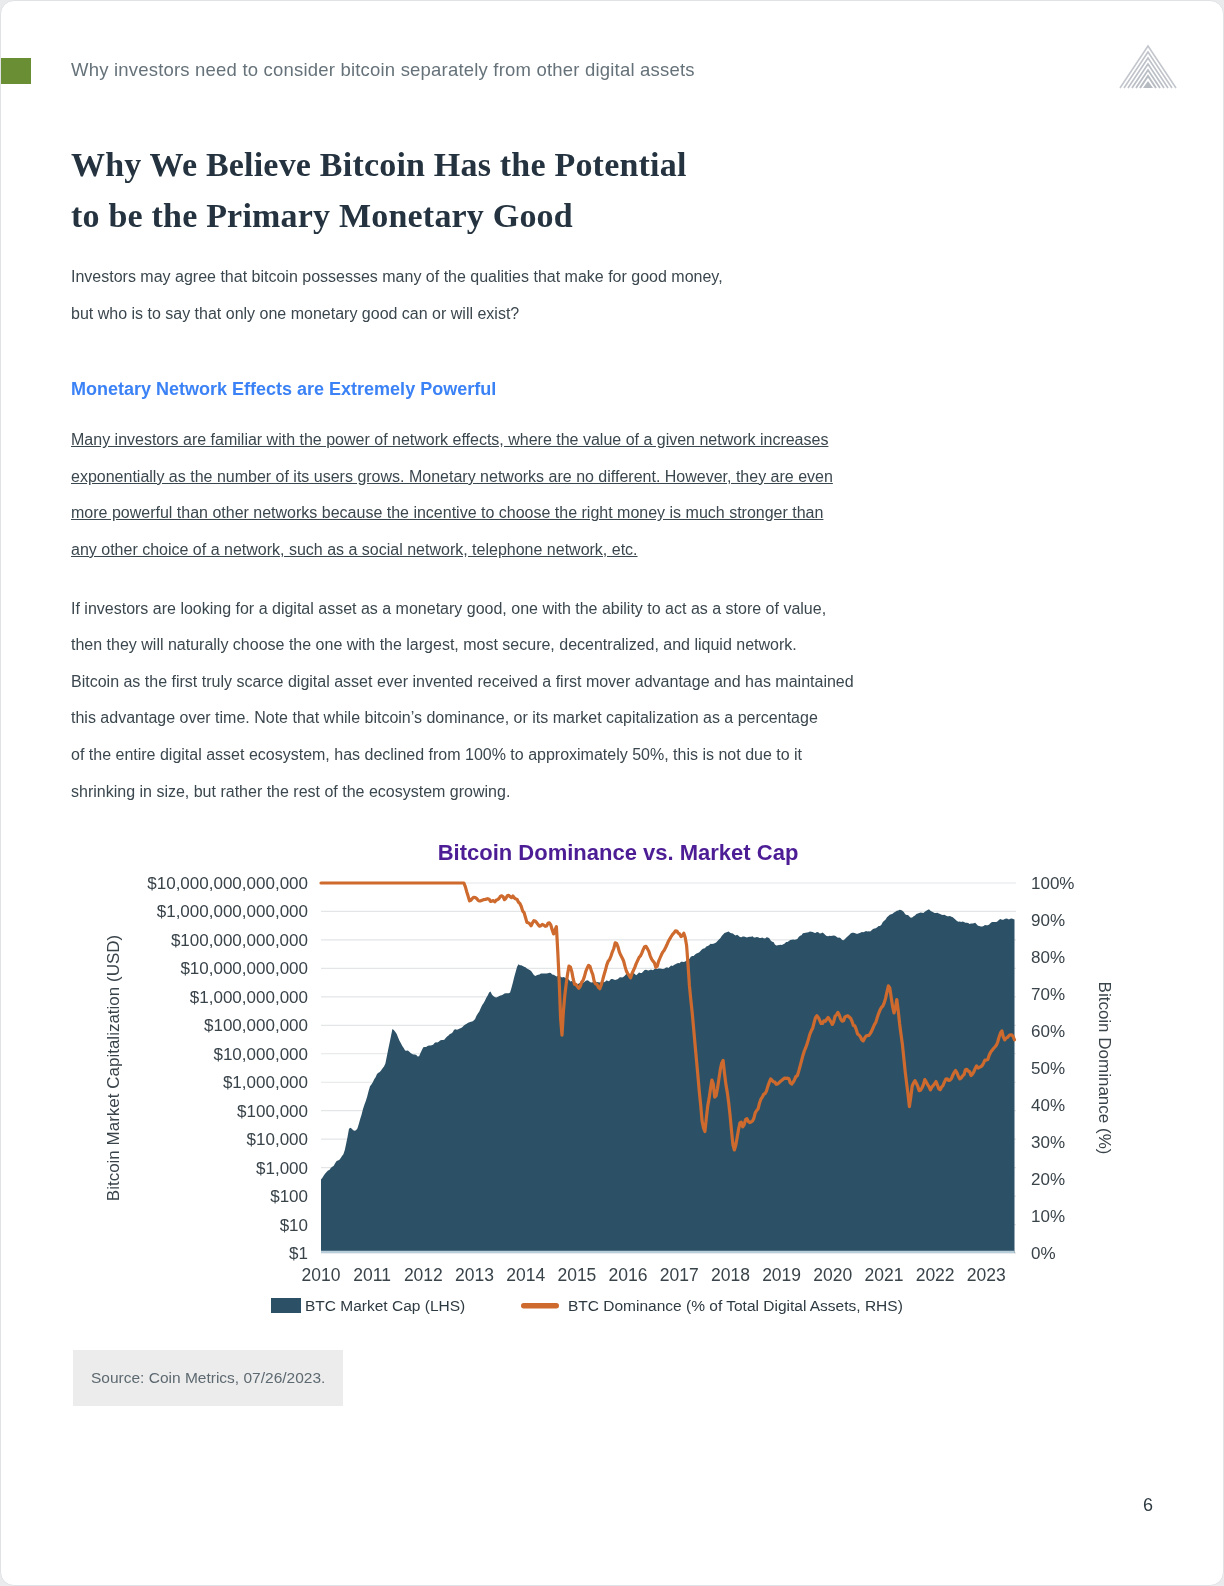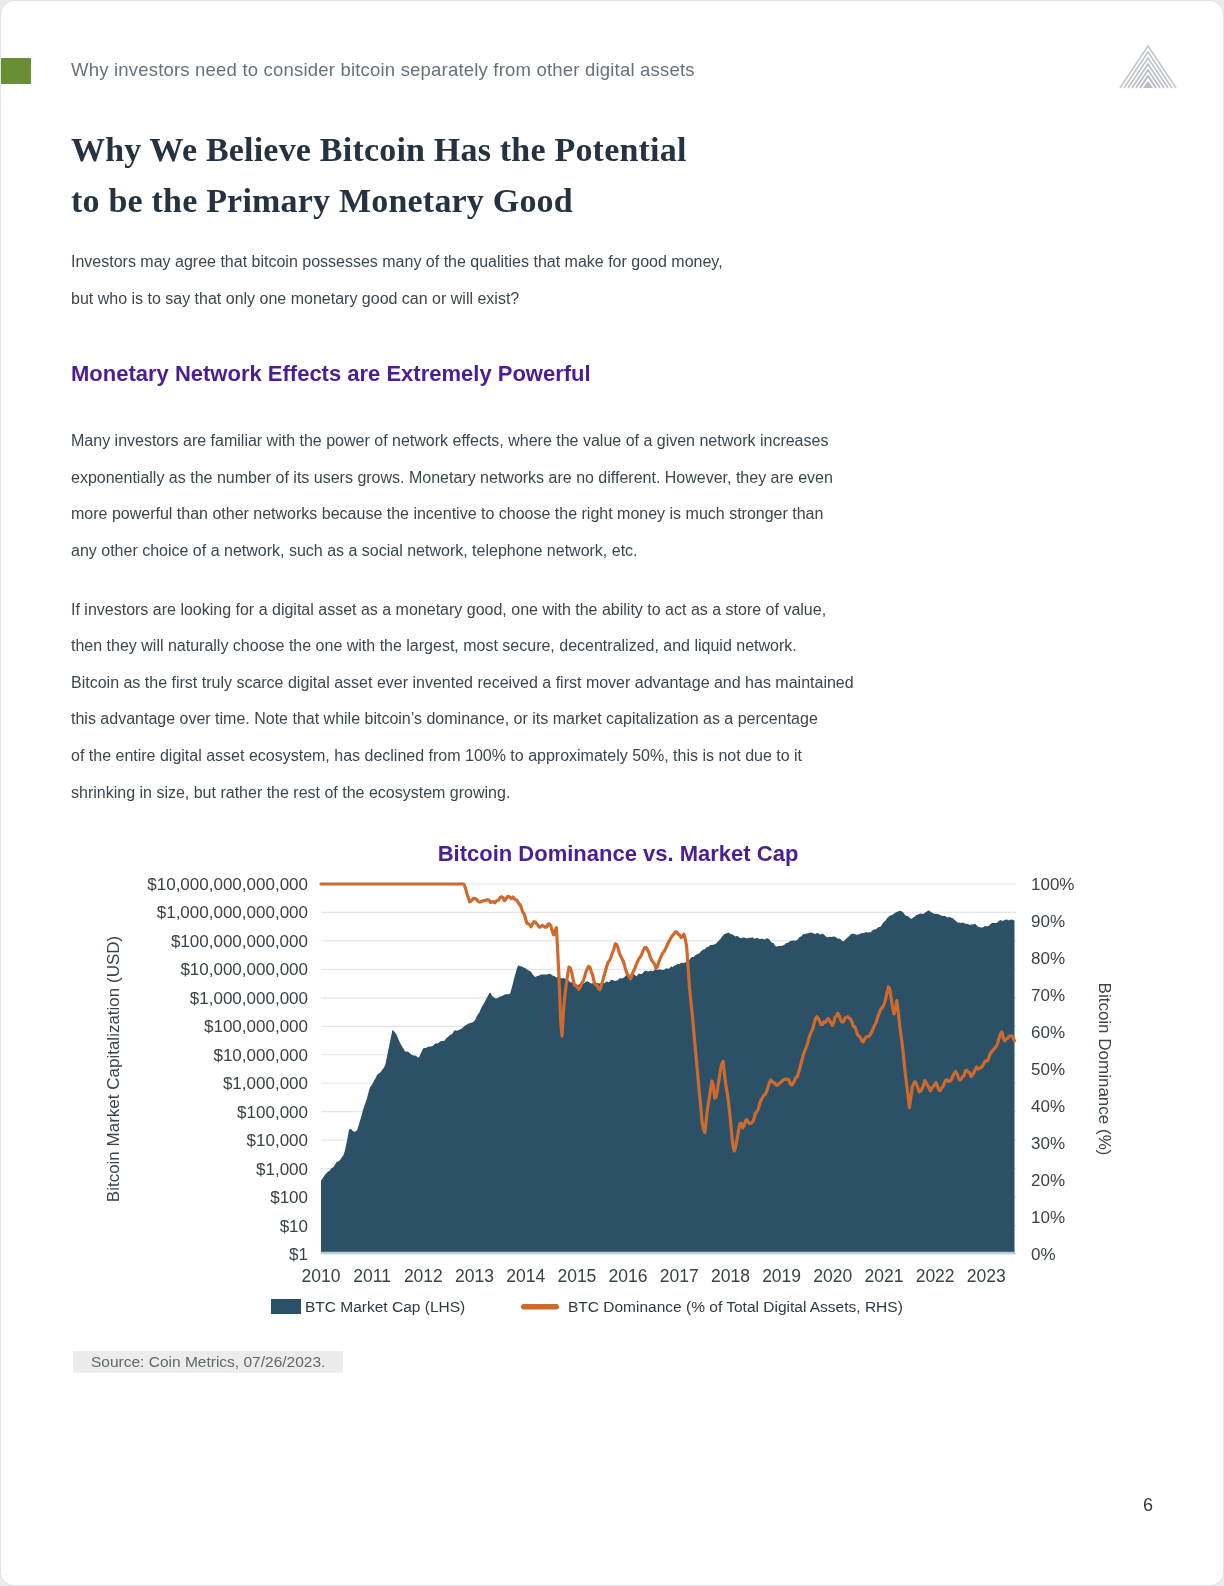--- a/index.html
+++ b/index.html
@@ -2,33 +2,33 @@
 <html><head>
 <meta charset="utf-8">
 <style>
   html,body{margin:0;padding:0;background:#e9ebed;}
   .sheet{position:relative;width:1224px;height:1586px;background:#ffffff;
          border:1px solid #e0e2e5;border-radius:14px;overflow:hidden;box-sizing:border-box;
          font-family:"Liberation Sans",sans-serif;color:#3b474e;}
   .accent{position:absolute;left:0;top:57px;width:30px;height:26px;background:#6a8e33;}
   .eyebrow{position:absolute;left:70px;top:58px;font-size:18.5px;letter-spacing:.2px;color:#66727a;}
   .logo{position:absolute;left:1116px;top:42px;}
-  .content{position:absolute;left:70px;top:123px;width:1094px;}
+  .content{position:absolute;left:70px;top:138px;width:1094px;}
   h1{margin:0;font-family:"Liberation Serif",serif;font-weight:700;font-size:34px;line-height:51px;
      color:#24333f;white-space:pre-line;letter-spacing:.2px;}
   p{margin:0;font-size:16px;line-height:36.6px;white-space:pre-line;color:#3b474e;}
   .p1{margin-top:18px;}
   .p2{margin-top:20px;}
-  h2{margin:42px 0 0 0;font-size:22px;line-height:30px;color:#4c1d95;}
-  .p3{margin-top:34px;}
+  h2{margin:42px 0 0 0;font-size:18px;line-height:30px;color:#3b82f6;}
+  .p3{margin-top:18px;text-decoration:underline;}
   .p4{margin-top:22px;}
   .chart-title{margin-top:30px;text-align:center;font-weight:700;font-size:22px;color:#4c1d95;}
   #chart{display:block;margin-left:20px;}
   .source{display:inline-block;margin:26px 0 0 2px;background:#ececec;color:#5d6970;
-          font-size:15.5px;padding:2px 18px;}
+          font-size:15.5px;padding:19px 18px;}
   .pagenum{position:absolute;left:1142px;top:1494px;font-size:18px;color:#2e3a42;}
 </style>
 </head>
 <body>
 
 <div class="sheet">
 
   <div class="accent"></div>
   <div class="eyebrow">Why investors need to consider bitcoin separately from other digital assets</div>
 

